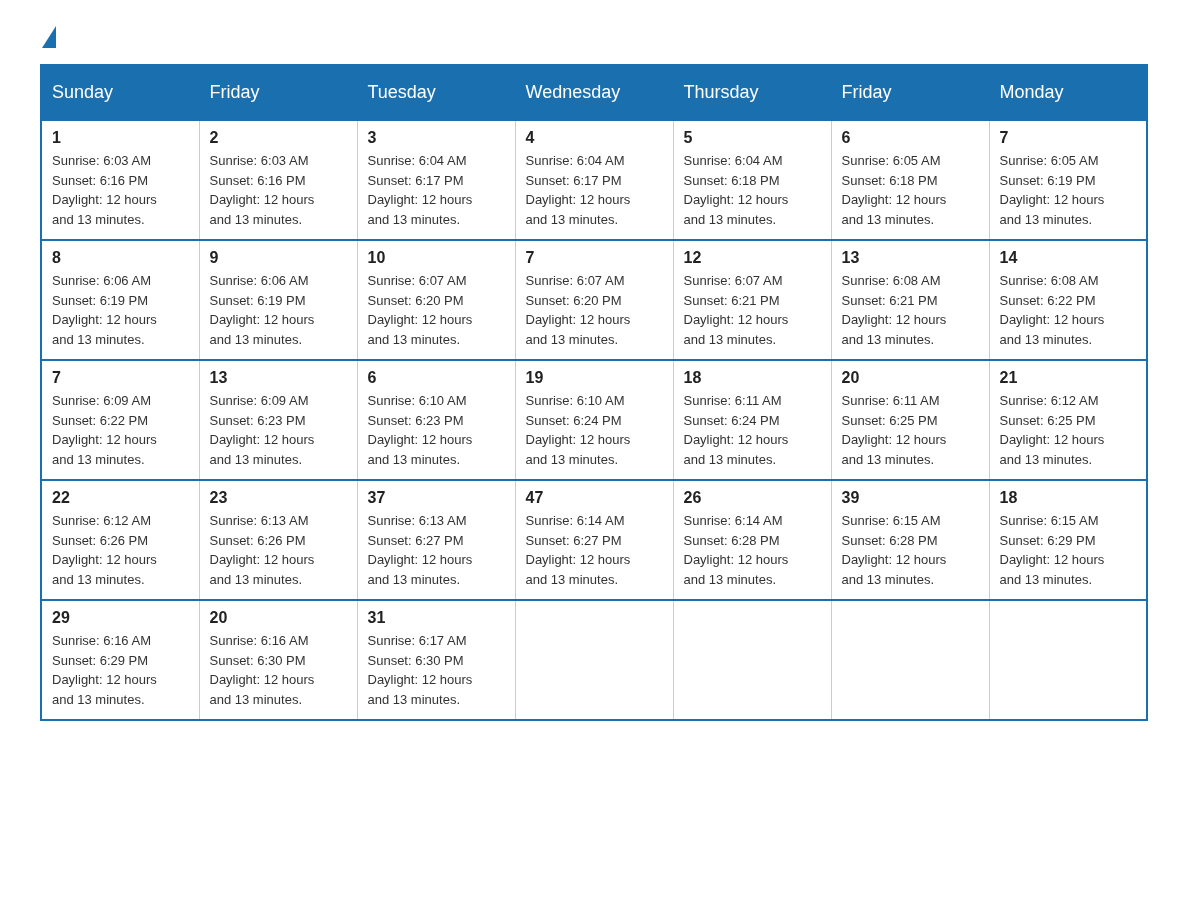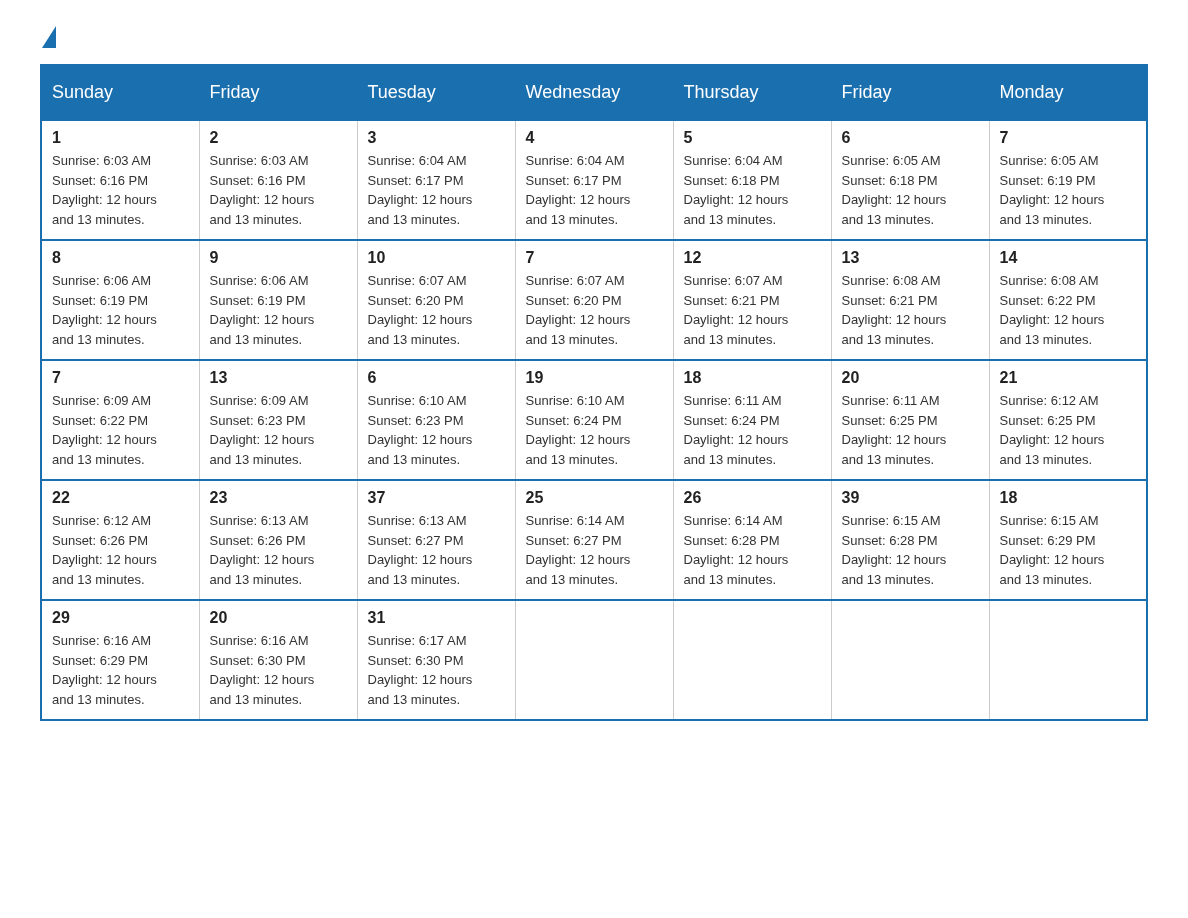--- a/index.html
+++ b/index.html
@@ -225,21 +225,21 @@
       </td>
         <td>
         <div class="day-number">23</div>
         <div class="day-info">Sunrise: 6:13 AM<br>Sunset: 6:26 PM<br>Daylight: 12 hours<br>and 13 minutes.</div>
       </td>
         <td>
         <div class="day-number">37</div>
         <div class="day-info">Sunrise: 6:13 AM<br>Sunset: 6:27 PM<br>Daylight: 12 hours<br>and 13 minutes.</div>
       </td>
         <td>
-        <div class="day-number">25</div>
+        <div class="day-number">47</div>
         <div class="day-info">Sunrise: 6:14 AM<br>Sunset: 6:27 PM<br>Daylight: 12 hours<br>and 13 minutes.</div>
       </td>
         <td>
         <div class="day-number">26</div>
         <div class="day-info">Sunrise: 6:14 AM<br>Sunset: 6:28 PM<br>Daylight: 12 hours<br>and 13 minutes.</div>
       </td>
         <td>
         <div class="day-number">39</div>
         <div class="day-info">Sunrise: 6:15 AM<br>Sunset: 6:28 PM<br>Daylight: 12 hours<br>and 13 minutes.</div>
       </td>

